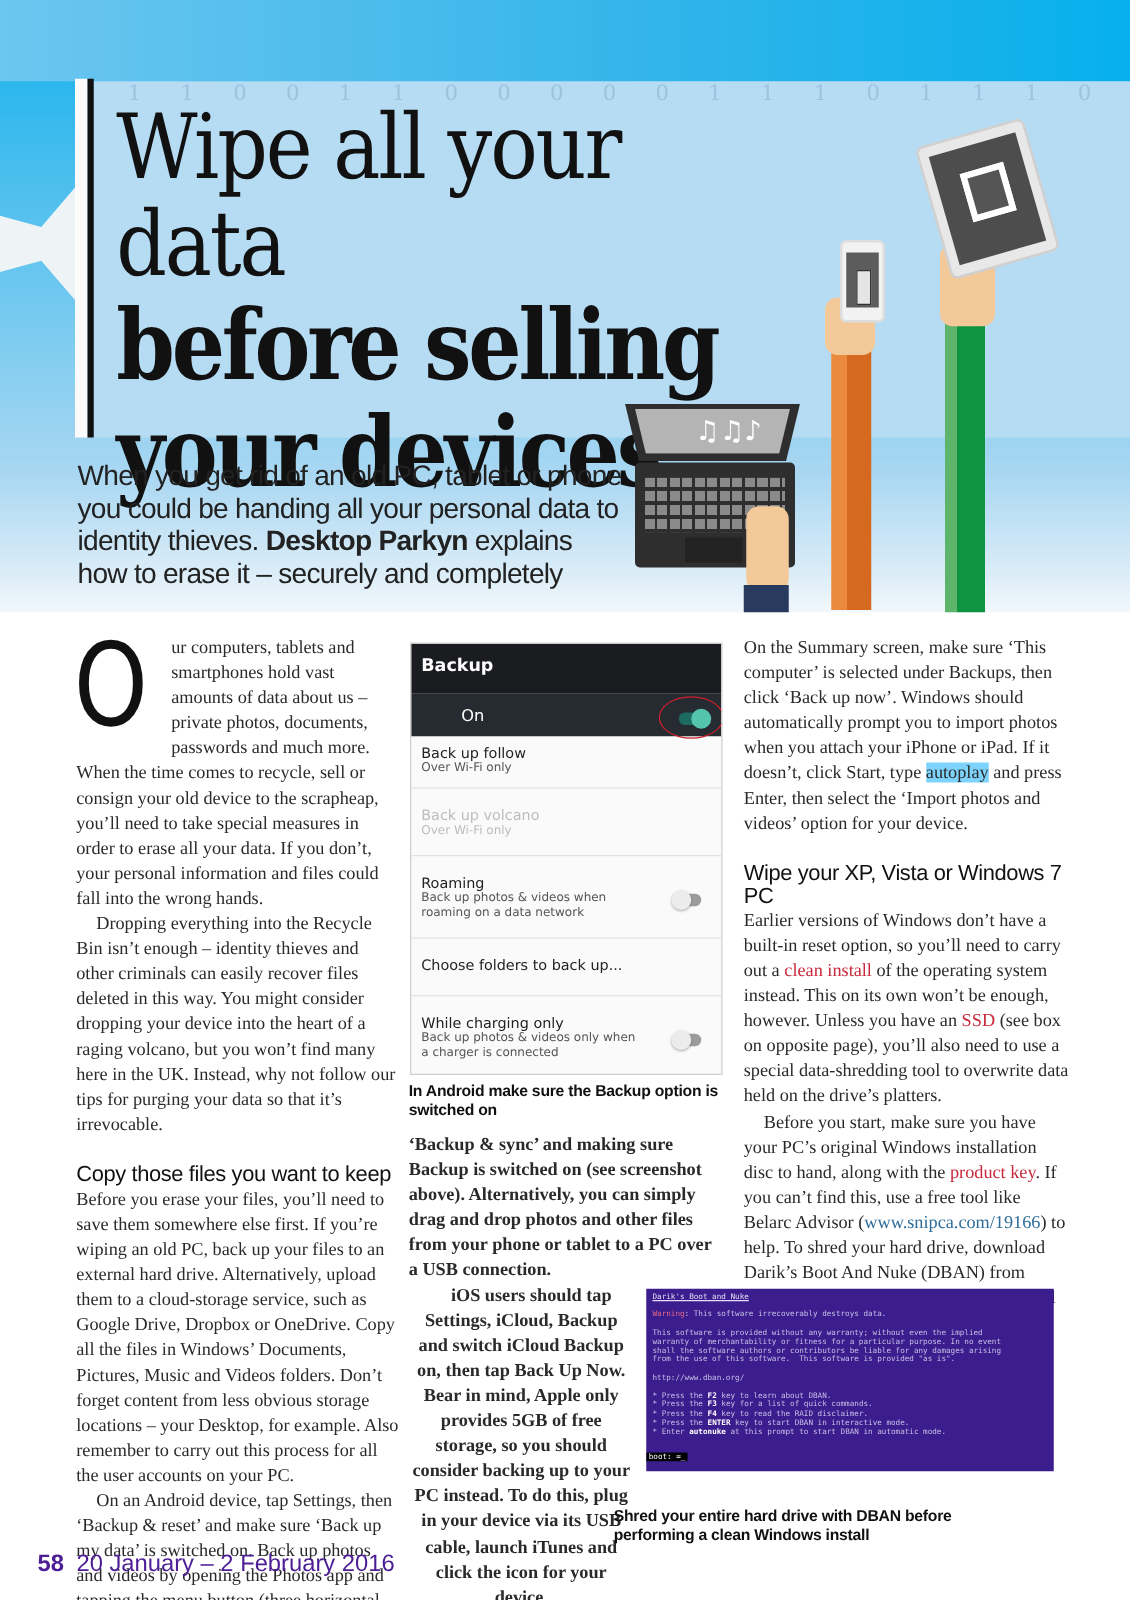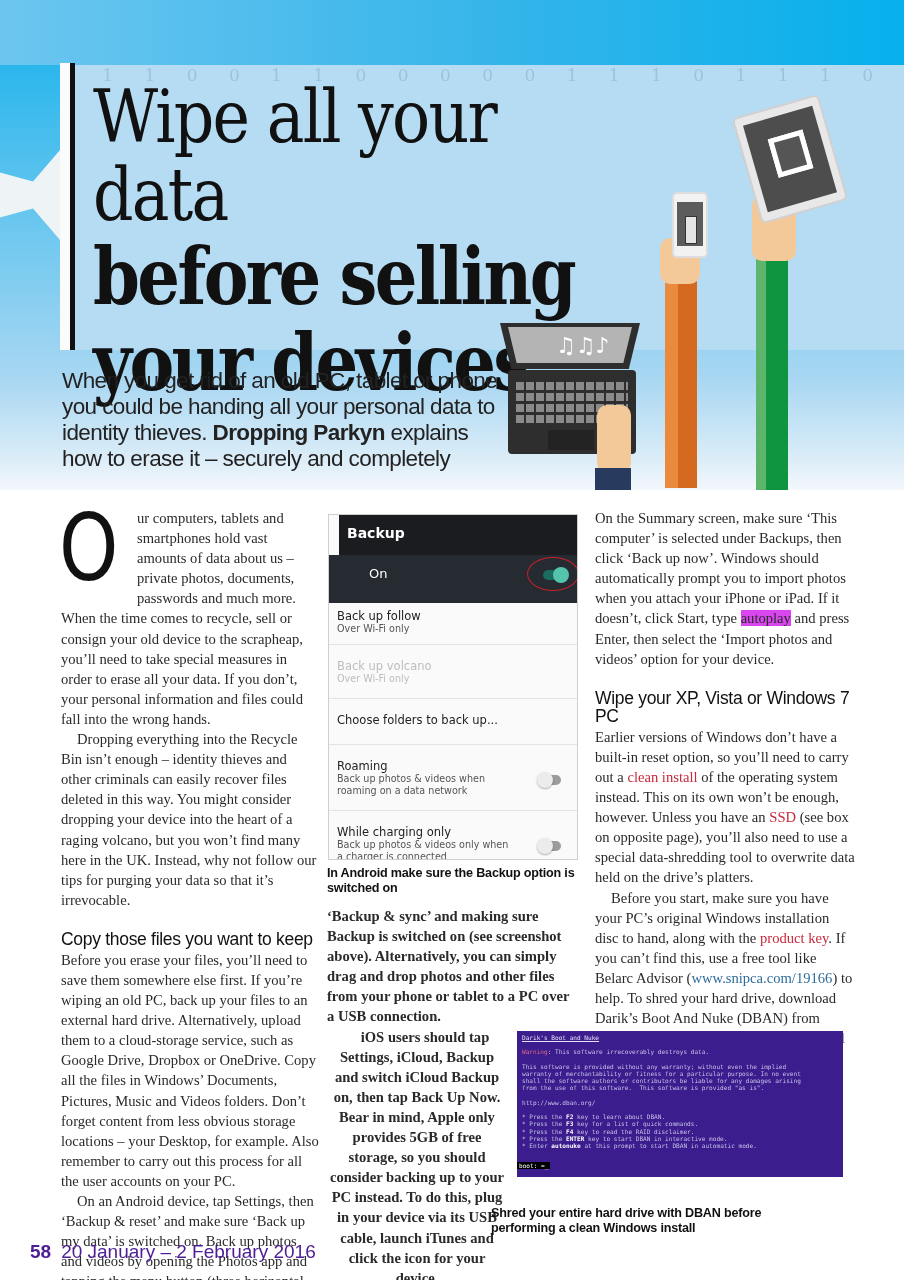--- a/index.html
+++ b/index.html
@@ -85,26 +85,26 @@
     float: left; font-family: "DejaVu Sans", sans-serif; font-size: 92px; line-height: 74px;
     margin: 4px 8px 0 -2px; color: #111; transform: scaleX(0.82); transform-origin: left;
     width: 70px; height: 80px;
   }
   h2.sub {
     font-family: "Liberation Sans", sans-serif; font-weight: normal; font-size: 17.5px;
     line-height: 18px; color: #111; margin: 20px 0 2px 0; letter-spacing: -0.3px;
   }
   .link-red { color: #c8283a; }
   .link-blue { color: #2e6d9a; }
-  .hl { background: #d946ef; margin-top: 20px; }
+  .hl { background: #7dd3fc; margin-top: 20px; }
 
   
   .android { position: absolute; left: 328px; top: 514px; width: 250px; height: 346px; border: 1px solid #cfcfcf; background: #fafafa; overflow: hidden; font-family: "DejaVu Sans", sans-serif; }
-  .a-header { height: 40px; background: #1b1c20; color: #fff; font-size: 14px; font-weight: bold; padding: 10px 0 0 8px; margin-left: 10px; }
-  .a-on { height: 48px; background: #262a31; color: #fff; font-size: 13px; position: relative; padding: 11px 0 0 40px; }
+  .a-header { height: 40px; background: #1b1c20; color: #fff; font-size: 14px; font-weight: bold; padding: 10px 0 0 8px; }
+  .a-on { height: 34px; background: #262a31; color: #fff; font-size: 13px; position: relative; padding: 11px 0 0 40px; }
   .a-toggle-on { position: absolute; right: 12px; top: 15px; width: 22px; height: 10px; border-radius: 5px; background: #1d6a60; }
   .a-toggle-on::after { content:""; position:absolute; right:-4px; top:-3px; width:16px; height:16px; border-radius:50%; background:#55c4ad; }
   .a-circle { position: absolute; right: -2px; top: 2px; width: 52px; height: 34px; border: 1.5px solid #c9202b; border-radius: 50%; }
   .a-row { position: relative; border-bottom: 1px solid #e3e3e3; padding: 6px 8px; }
   .a-title { font-size: 11.5px; color: #222; }
   .a-sub { font-size: 9.6px; color: #555; line-height: 12px; }
   .a-row.disabled .a-title, .a-row.disabled .a-sub { color: #bdbdbd; }
   .a-toggle-off { position: absolute; right: 16px; top: 22px; width: 20px; height: 10px; border-radius: 5px; background: #9c9c9c; }
   .a-toggle-off::after { content:""; position:absolute; left:-4px; top:-3px; width:16px; height:16px; border-radius:50%; background:#ececec; box-shadow: 0 1px 2px rgba(0,0,0,0.3); }
 
@@ -137,21 +137,21 @@
   <div class="title-bar-outer"></div>
   <div class="title-bar-inner"></div>
 
   <h1 class="headline">
     <span class="light">Wipe all your data</span>
     <span class="bold">before selling</span>
     <span class="bold">your devices</span>
   </h1>
 
   <p class="standfirst">
-    <span>When you get rid of an old PC, tablet or phone you could be handing all your personal data to identity thieves. </span><span class="author">Dropping Parkyn</span><span> explains how to erase it – securely and completely</span>
+    <span>When you get rid of an old PC, tablet or phone you could be handing all your personal data to identity thieves. </span><span class="author">Desktop Parkyn</span><span> explains how to erase it – securely and completely</span>
   </p>
 
   <div class="illus arm-orange"></div>
   <div class="illus arm-green"></div>
   <div class="illus hand" style="left:660px;top:238px;width:40px;height:46px;"></div>
   <div class="illus hand" style="left:752px;top:195px;width:44px;height:66px;"></div>
   <div class="illus phone">
     <div class="phone-screen">
         <div class="phone-doc"></div>
       </div>
@@ -190,27 +190,27 @@
     <div class="a-circle"></div>
   </div>
   <div class="a-row" style="height:42px;">
     <div class="a-title">Back up follow</div>
     <div class="a-sub">Over Wi-Fi only</div>
   </div>
   <div class="a-row disabled" style="height:54px;padding-top:14px;">
     <div class="a-title">Back up volcano</div>
     <div class="a-sub">Over Wi-Fi only</div>
   </div>
-  <div class="a-row" style="height:46px;padding-top:14px;">
-    <div class="a-title">Choose folders to back up...</div>
-  </div>
   <div class="a-row" style="height:66px;padding-top:14px;">
     <div class="a-title">Roaming</div>
     <div class="a-sub" style="width:190px;">Back up photos &amp; videos when roaming on a data network</div>
     <div class="a-toggle-off" style="top:30px;"></div>
+  </div>
+  <div class="a-row" style="height:46px;padding-top:14px;">
+    <div class="a-title">Choose folders to back up...</div>
   </div>
   <div class="a-row" style="height:64px;padding-top:14px;">
     <div class="a-title">While charging only</div>
     <div class="a-sub" style="width:180px;">Back up photos &amp; videos only when a charger is connected</div>
     <div class="a-toggle-off" style="top:30px;"></div>
   </div>
 </div>
 <div class="caption cap1">In Android make sure the Backup option is switched on</div>
 
 <div class="col col2">

